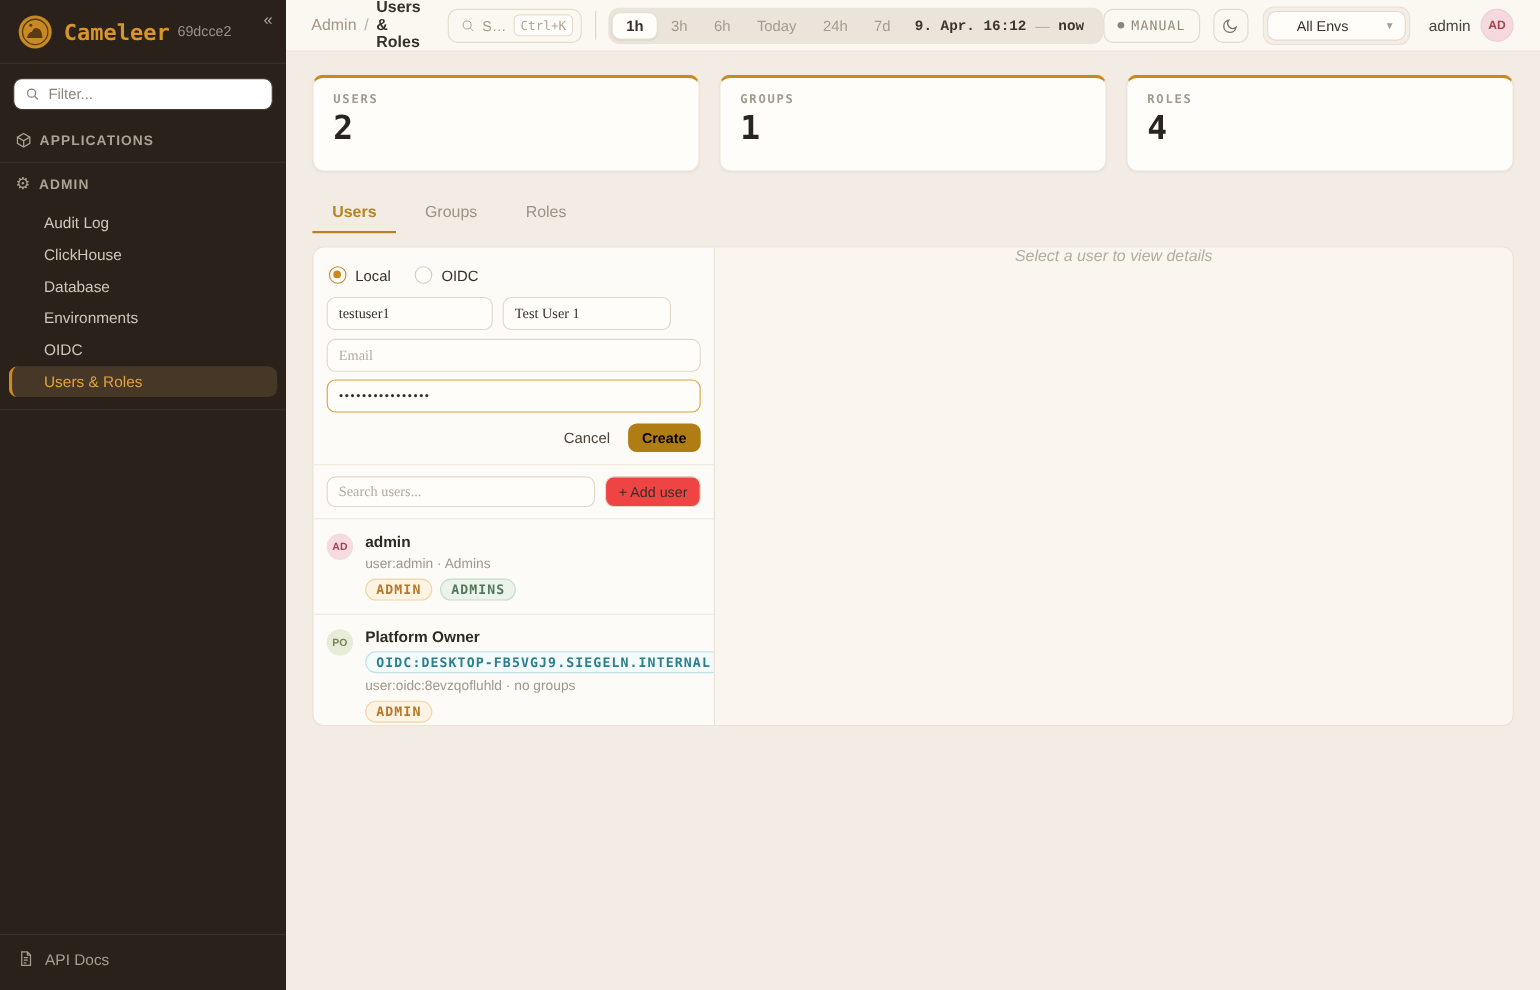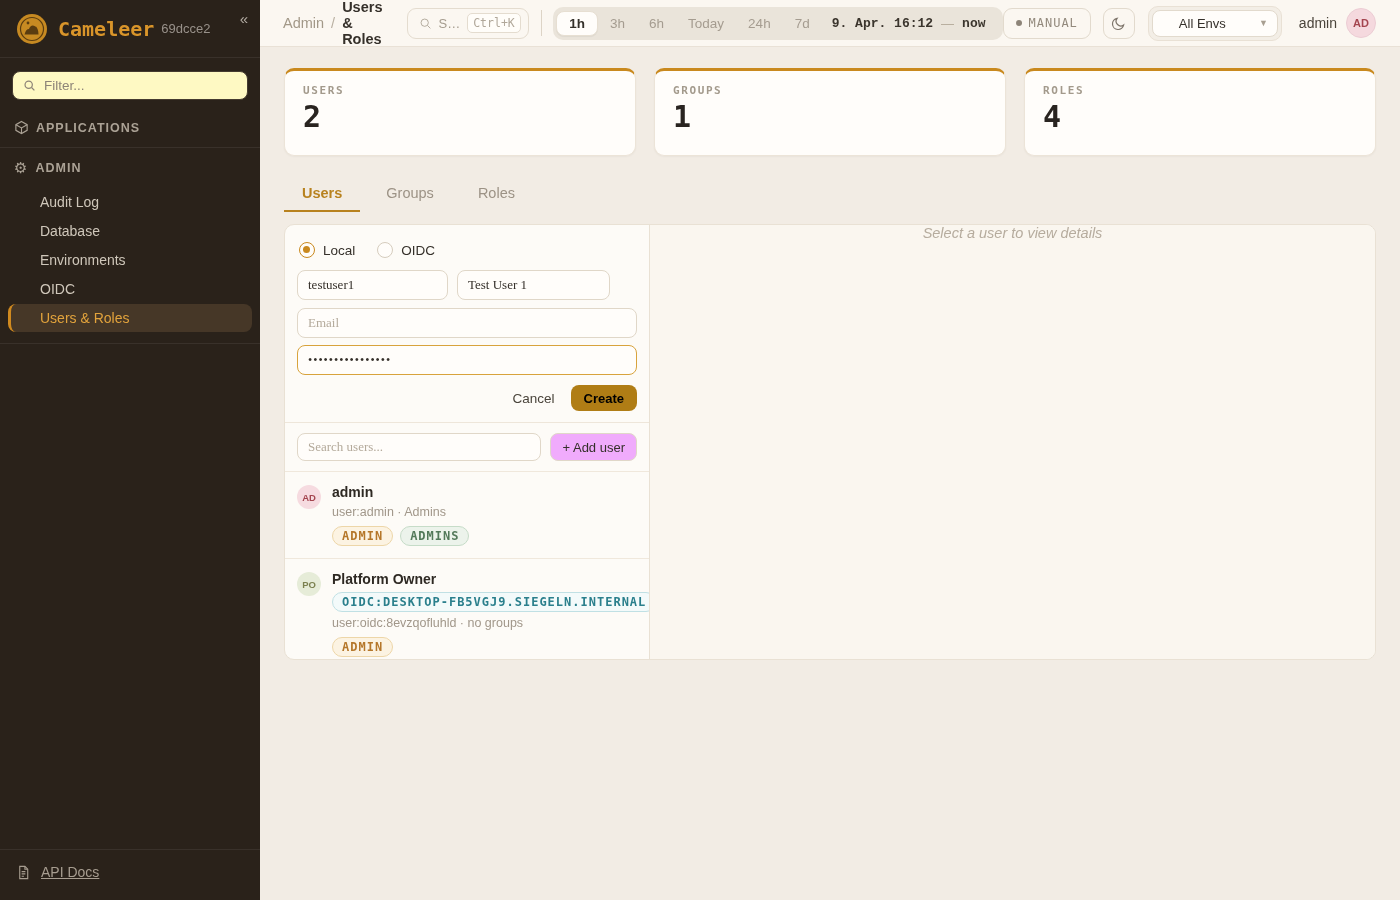--- a/index.html
+++ b/index.html
@@ -19,42 +19,42 @@
     border-bottom:1px solid rgba(255,255,255,.07); position:relative;
   }
   .logo-coin { width:32px; height:32px; margin-right:10px; }
   .logo-name { font-family:"DejaVu Sans Mono",monospace; font-weight:bold; font-size:20px; color:#d9952a; }
   .logo-ver { font-size:13px; color:#98918a; margin-left:7px; }
   .collapse-btn { position:absolute; right:12px; top:10px; color:#b3aca3; font-size:15px; cursor:pointer; }
 
   .filter-wrap { padding:13px 12px 10px 12px; }
   .filter-input {
     display:flex; align-items:center; gap:8px; height:29px; padding:0 10px;
-    background:#fef9c3; border:1px solid #453b30; border-radius:8px; color:#8d8478; font-size:13.5px;
+    background:#ffffff; border:1px solid #453b30; border-radius:8px; color:#8d8478; font-size:13.5px;
   }
   .filter-input svg { width:13px; height:13px; stroke:#8d8478; }
 
   .side-section {
     display:flex; align-items:center; gap:7px; padding:10px 14px; color:#aba295;
     font-size:12.5px; font-weight:bold; letter-spacing:1px;
   }
   .side-section svg { width:15px; height:15px; stroke:#aba295; }
   .gear-glyph { font-size:15px; line-height:1; color:#aba295; }
   .side-divider { border-top:1px solid rgba(255,255,255,.07); margin:2px 0; }
 
   .nav-list { padding:2px 8px 8px 8px; }
   .nav-item {
     padding:5px 8px 5px 32px; margin:1px 0; font-size:14px; color:#cfc7ba;
     border-radius:8px; cursor:pointer; line-height:18px;
   }
   .nav-item.active {
     background:#463727; color:#e2a33c; border-left:3px solid #d08a1f; padding-left:29px;
   }
   .side-footer { margin-top:auto; border-top:1px solid rgba(255,255,255,.07); padding:14px 16px 20px 16px; }
-  .api-docs { display:flex; align-items:flex-end; gap:10px; color:#a79d90; font-size:14px; cursor:pointer;text-decoration:underline; }
+  .api-docs { display:flex; align-items:flex-start; gap:10px; color:#a79d90; font-size:14px; cursor:pointer; }
   .api-docs svg { width:15px; height:15px; stroke:#a79d90; }
 
   
   .main { flex:1; display:flex; flex-direction:column; height:900px; }
 
   .topbar {
     height:47px; min-height:47px; background:#fbf7f1; border-bottom:1px solid #e9e1d6;
     display:flex; align-items:center; padding:0 24px 0 23px;
   }
   .crumb-parent { color:#a29888; font-size:14.5px; cursor:pointer; }
@@ -157,21 +157,21 @@
   .form-actions { display:flex; justify-content:flex-end; align-items:center; gap:16px; margin-top:10px; }
   .btn-cancel { background:none; border:none; font-size:13.5px; color:#4a443b; cursor:pointer; }
   .btn-create {
     background:#b07d15; color:#000000; border:none; border-radius:8px; height:26px; padding:0 13px;
     font-size:13px; font-weight:bold; cursor:pointer;
   }
   .hdivider { border-top:1px solid #eee6da; }
   .search-row { display:flex; gap:9px; padding:10px 12px; }
   .search-users { width:248px; height:28px; }
   .add-user-btn {
-    height:28px; padding:0 11px; background:#f0abfc; border:1px solid #e0d7c8; border-radius:8px;
+    height:28px; padding:0 11px; background:#ef4444; border:1px solid #e0d7c8; border-radius:8px;
     font-size:13px; color:#35302a; cursor:pointer; white-space:nowrap;
   }
   .user-list { overflow:hidden; }
   .user-row { display:flex; padding:12px 12px 12px 12px; gap:11px; border-top:1px solid #f0e8dc; cursor:pointer; }
   .u-avatar {
     width:24px; height:24px; min-width:24px; border-radius:50%; display:flex; align-items:center; justify-content:center;
     font-size:9.5px; font-weight:bold; margin-top:1px;
   }
   .u-avatar.ad { background:#f6dbe0; color:#a4454f; }
   .u-avatar.po { background:#e6ecd8; color:#7c8150; }
@@ -221,20 +221,21 @@
   </div>
   <div class="side-divider"></div>
 
   <div class="side-section">
     <span class="gear-glyph">⚙</span>
     <span>ADMIN</span>
   </div>
 
   <nav class="nav-list">
     <div class="nav-item">Audit Log</div>
+    <div class="nav-item">ClickHouse</div>
     <div class="nav-item">Database</div>
     <div class="nav-item">Environments</div>
     <div class="nav-item">OIDC</div>
     <div class="nav-item active">Users &amp; Roles</div>
   </nav>
   <div class="side-divider"></div>
 
   <div class="side-footer">
     <div class="api-docs">
       <svg viewBox="0 0 16 16" fill="none" stroke-width="1.2">

